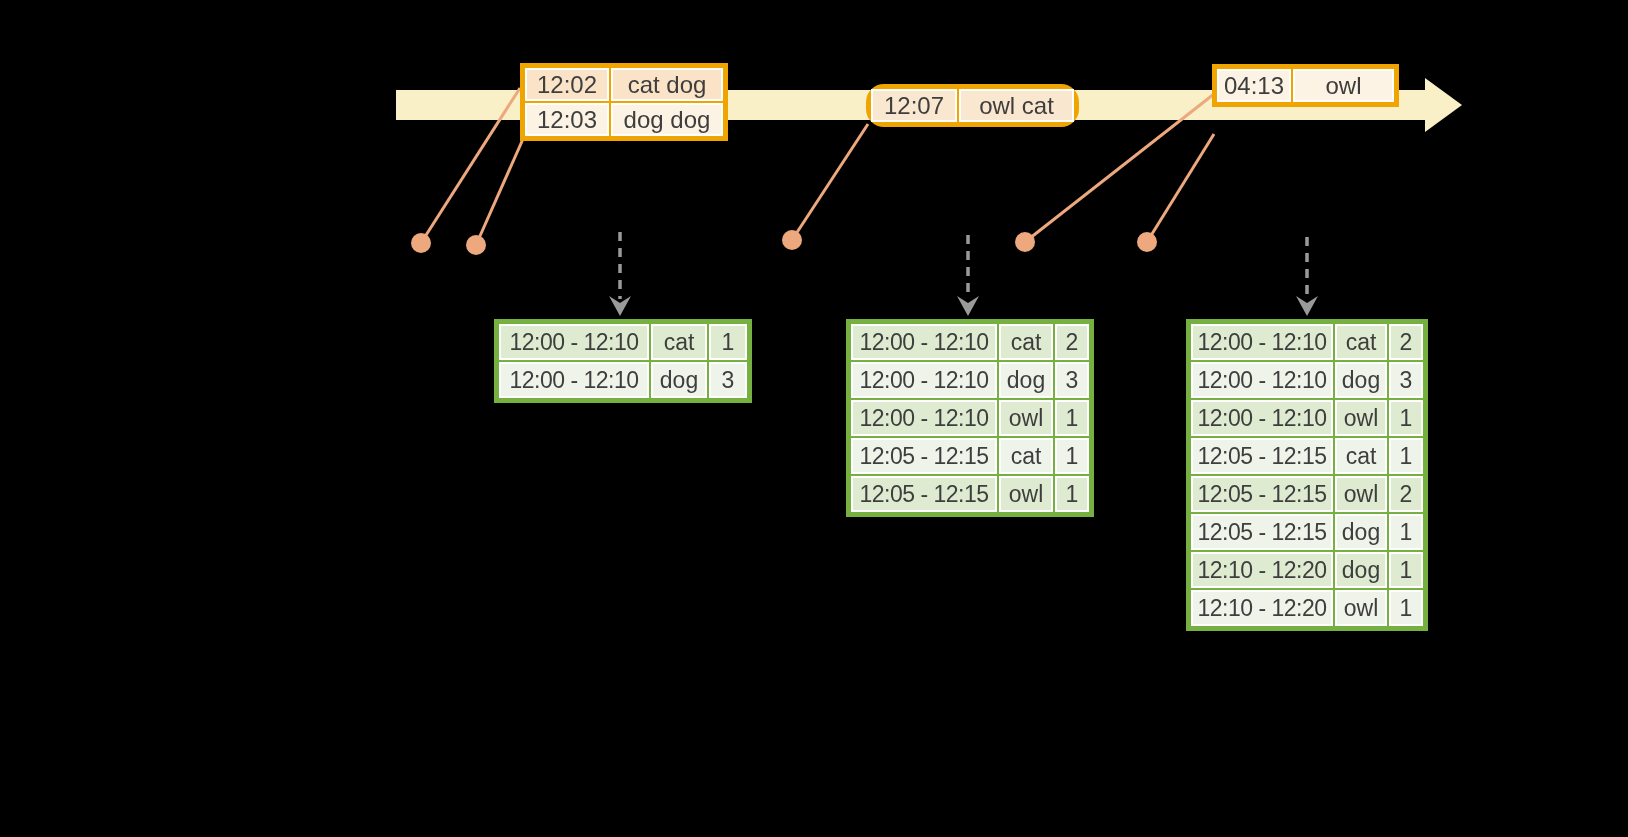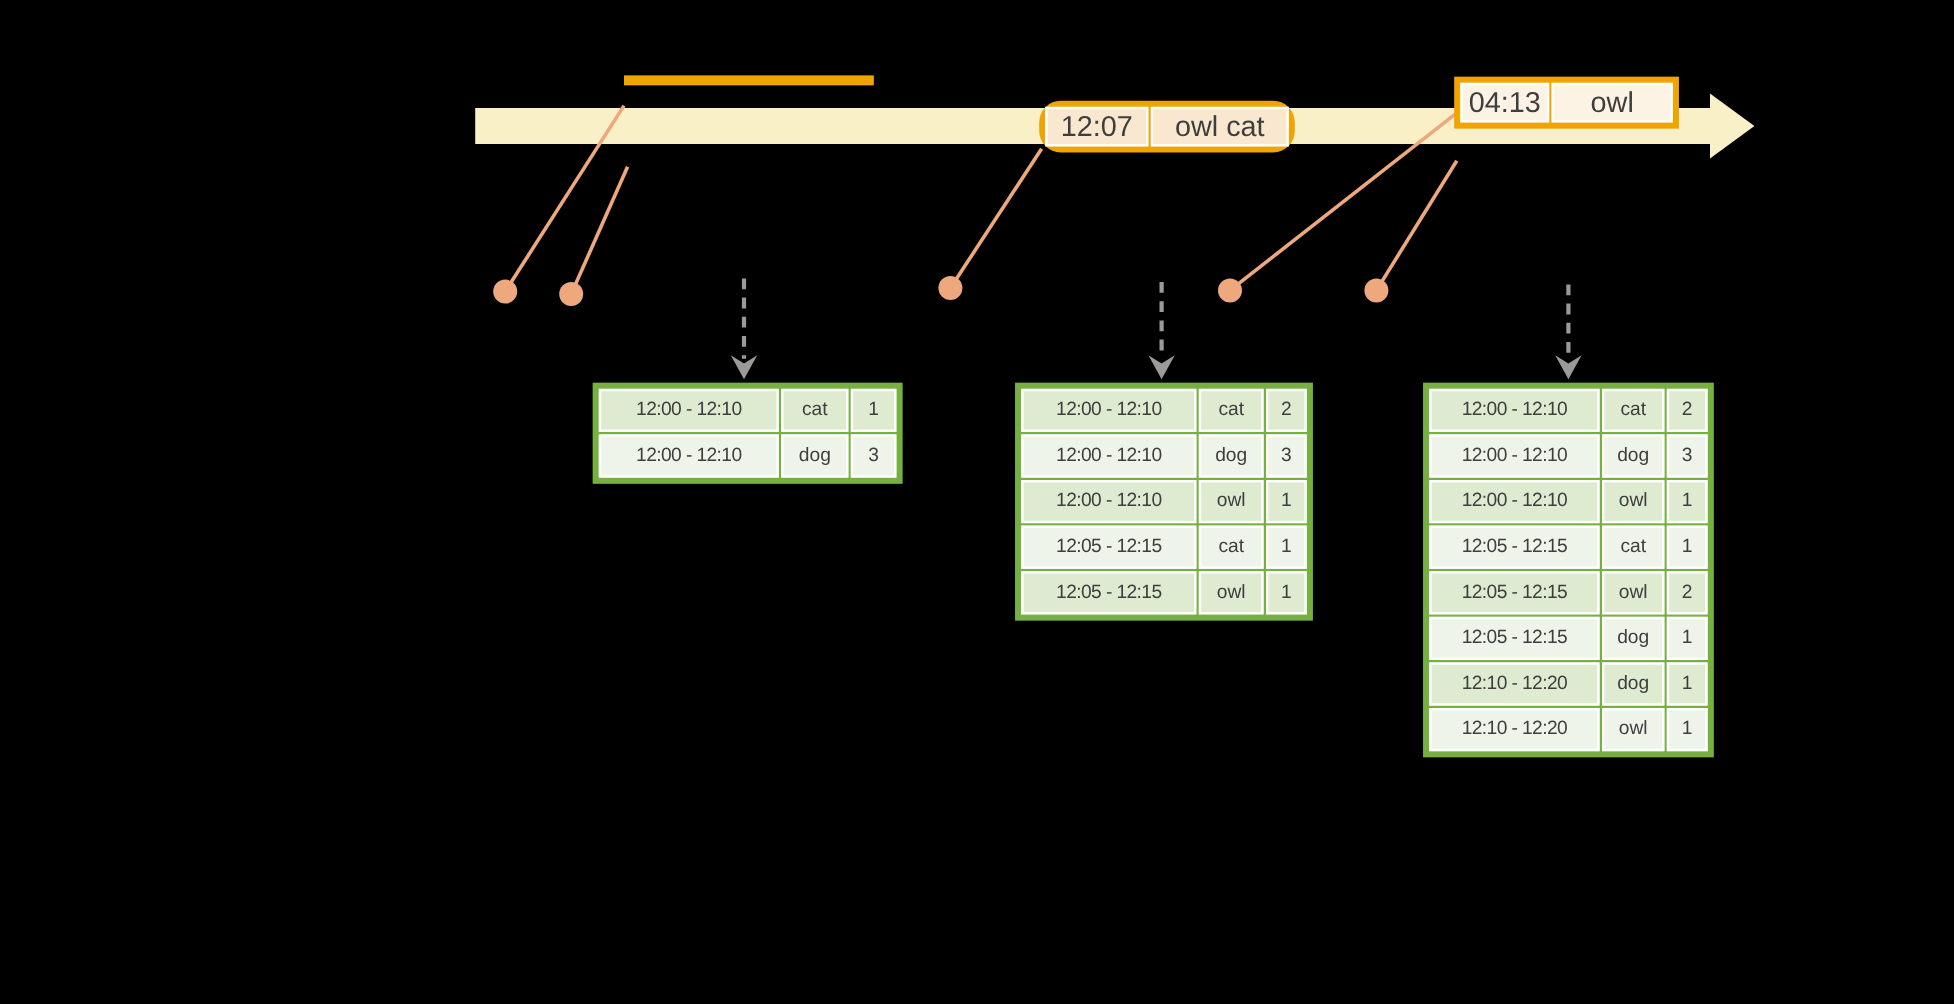--- a/index.html
+++ b/index.html
@@ -54,21 +54,21 @@
   table.etable td { height: 33px; font-size: 24px; }
   td.r-peach    { background: var(--peach); }
   td.r-cream    { background: var(--cream); }
   td.r-peachmid { background: var(--peach-mid); }
 
   
   table.rtable {
     background: var(--green);
     border: 3px solid var(--green);
   }
-  table.rtable td { height: 36px; font-size: 16px; }
+  table.rtable td { height: 36px; font-size: 23px; }
   td.g-dark  { background: var(--green-dark); }
   td.g-light { background: var(--green-light); }
   td.win-cell { font-size: 22px; letter-spacing: -0.5px; }
 </style>
 </head>
 <body>
 
 <div class="canvas">
 
   <svg class="overlay" viewBox="0 0 1628 837">
@@ -97,20 +97,28 @@
     <line class="dash" x1="1307" y1="237" x2="1307" y2="299"></line>
     <polygon class="dash-head" points="1296,296 1307,316 1318,296 1307,303"></polygon>
   </svg>
 
   <table class="dtable etable" style="left:520px; top:63px;">
     <colgroup>
         <col style="width:84px">
         <col style="width:112px">
       </colgroup>
     <tbody>
+        <tr>
+      <td class="r-peach">12:02</td>
+      <td class="r-peach">cat dog</td>
+    </tr>
+    <tr>
+      <td class="r-cream">12:03</td>
+      <td class="r-cream">dog dog</td>
+    </tr>
   </tbody>
     </table>
 
   <table class="dtable etable" style="left:866px; top:84px;border-radius:18px;">
     <colgroup>
         <col style="width:86px">
         <col style="width:115px">
       </colgroup>
     <tbody>
         <tr>

